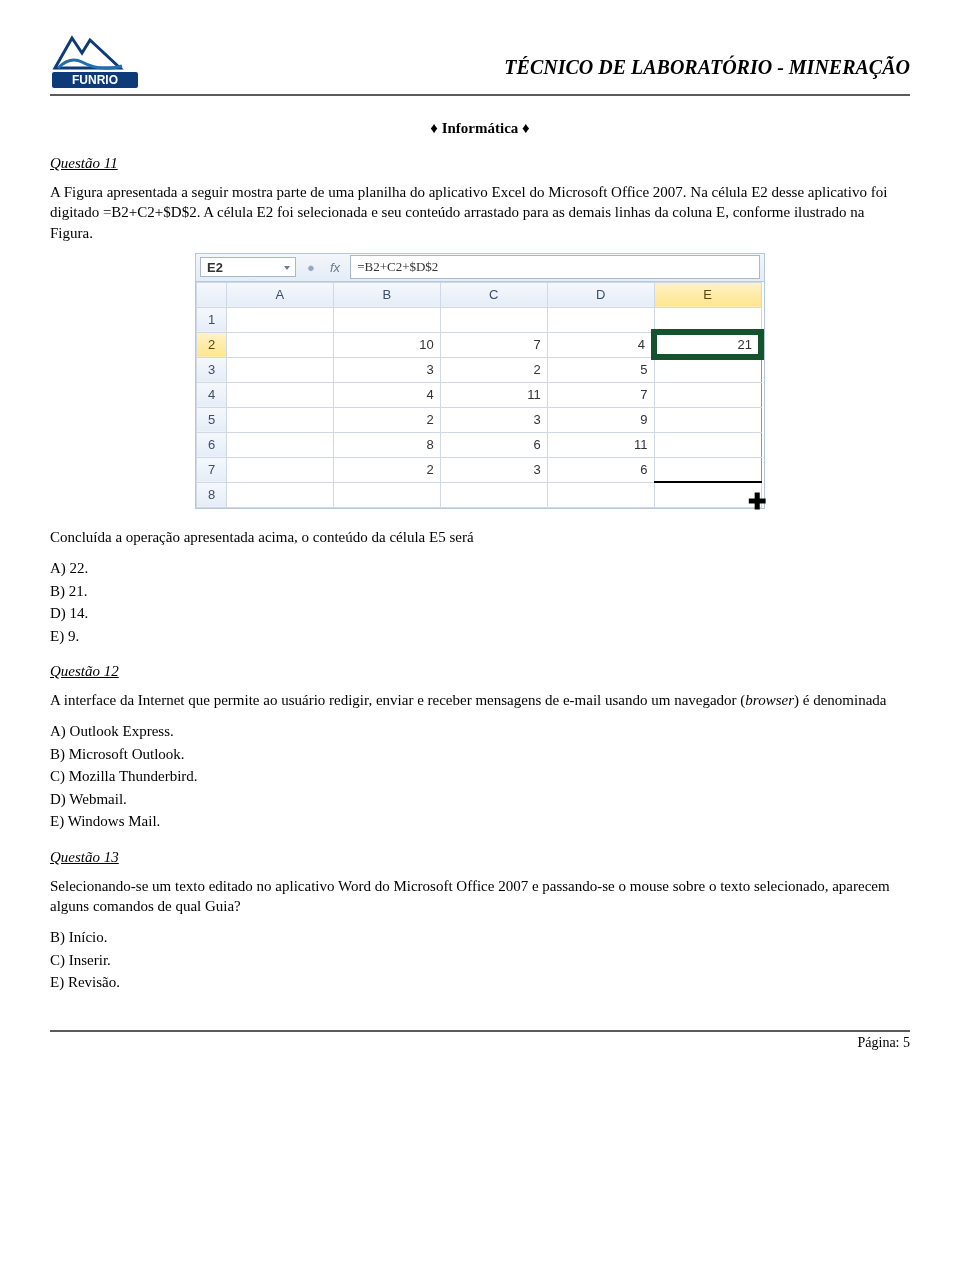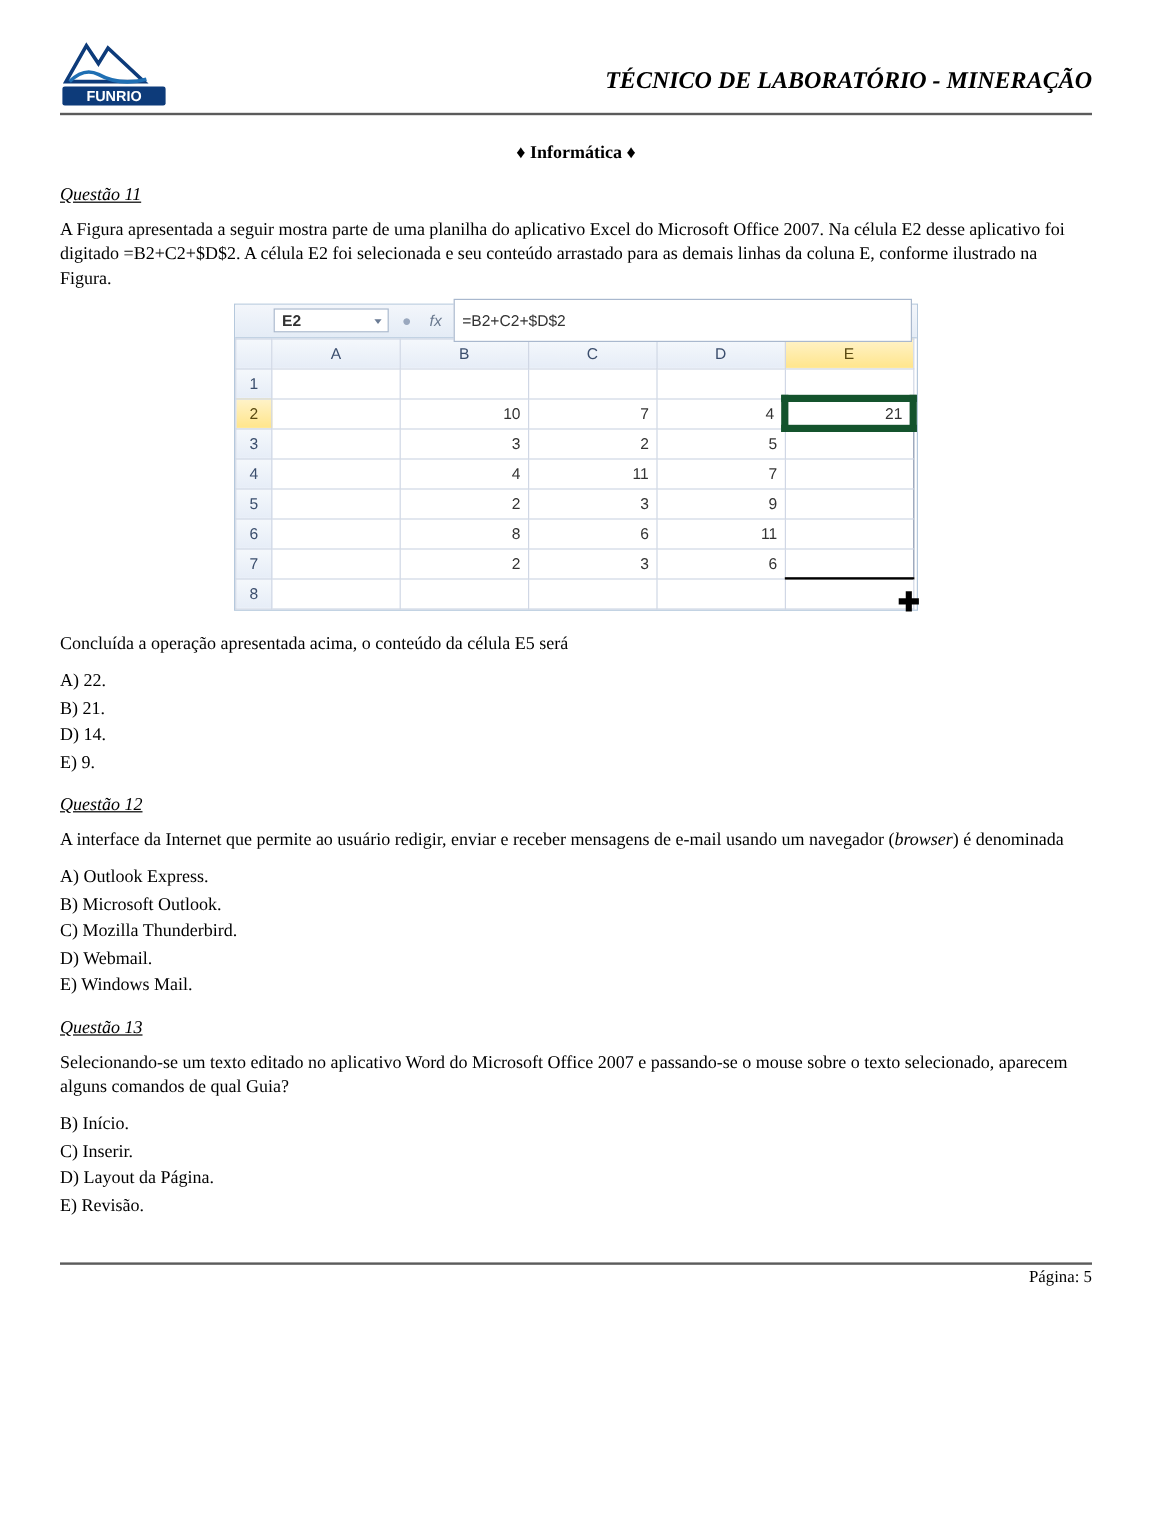--- a/index.html
+++ b/index.html
@@ -70,42 +70,42 @@
     gap:6px;
   }
   .namebox {
     width:96px; height:20px;
     border:1px solid #a9b8ce;
     background:#fff;
     display:flex; align-items:center;
     padding:0 6px;
     font-weight:bold;
     position:relative;
-    margin-left:28px;
   }
   .namebox::after {
     content:"";
     position:absolute; right:5px; top:8px;
     width:0;height:0;
     border-left:3px solid transparent;
     border-right:3px solid transparent;
     border-top:4px solid #6a7b94;
   }
   .fx-icon {
     font-style: italic;
     color:#6b7a90;
     padding:0 4px;
   }
   .formula-input {
     flex:1;
-    height:36px;
+    height:24px;
     border:1px solid #a9b8ce;
     background:#fff;
     display:flex; align-items:center;
     padding:0 6px;
+    font-family:Liberation Serif, serif;
   }
   table.sheet {
     border-collapse:collapse;
     width:100%;
     table-layout:fixed;
   }
   table.sheet th, table.sheet td {
     border:1px solid #d0d7e5;
     height:25px;
     padding:0 6px;
@@ -289,17 +289,16 @@
   <li>C)  Mozilla Thunderbird.</li>
   <li>D)  Webmail.</li>
   <li>E)  Windows Mail.</li>
 </ul>
 
 <div class="q-label">Questão 13</div>
 <p class="q-text">Selecionando-se um texto editado no aplicativo Word do Microsoft Office 2007 e passando-se o mouse sobre o texto selecionado, aparecem alguns comandos de qual Guia?</p>
 <ul class="options">
   <li>B)  Início.</li>
   <li>C)  Inserir.</li>
-  <li>D)  Layout da Página.</li>
   <li>E)  Revisão.</li>
 </ul>
 
 <div class="footer">Página: 5</div>
 
 </body></html>

